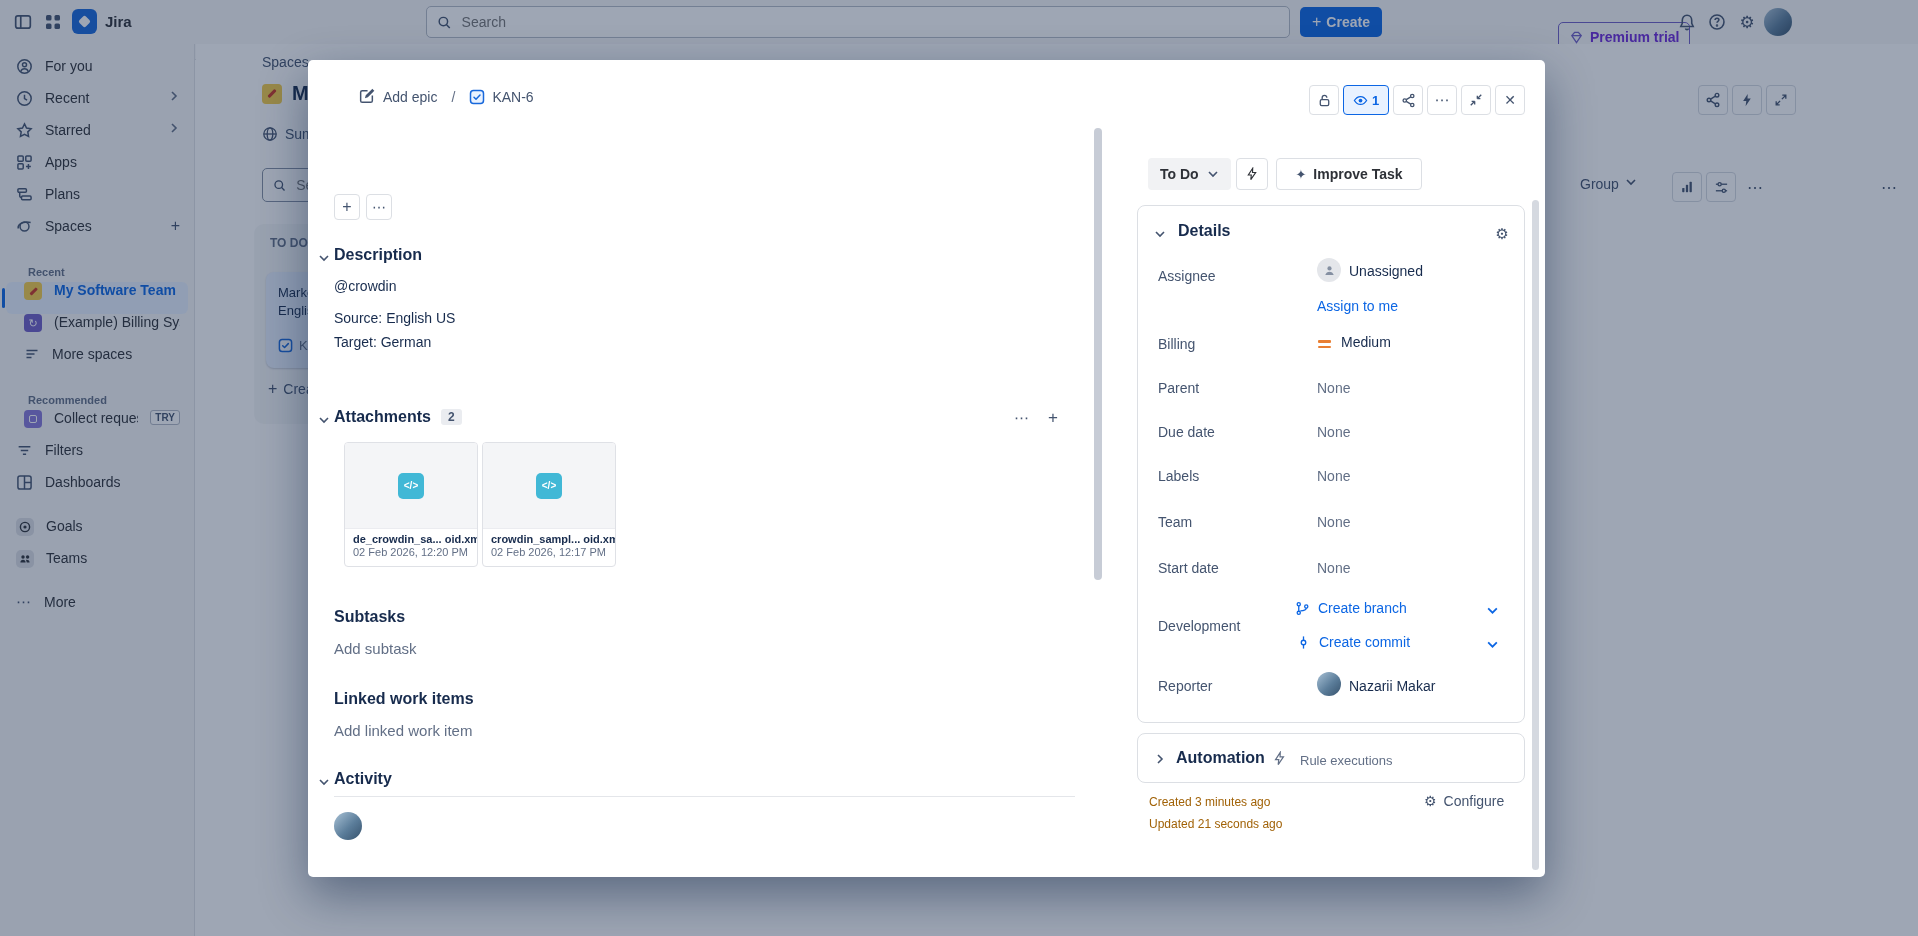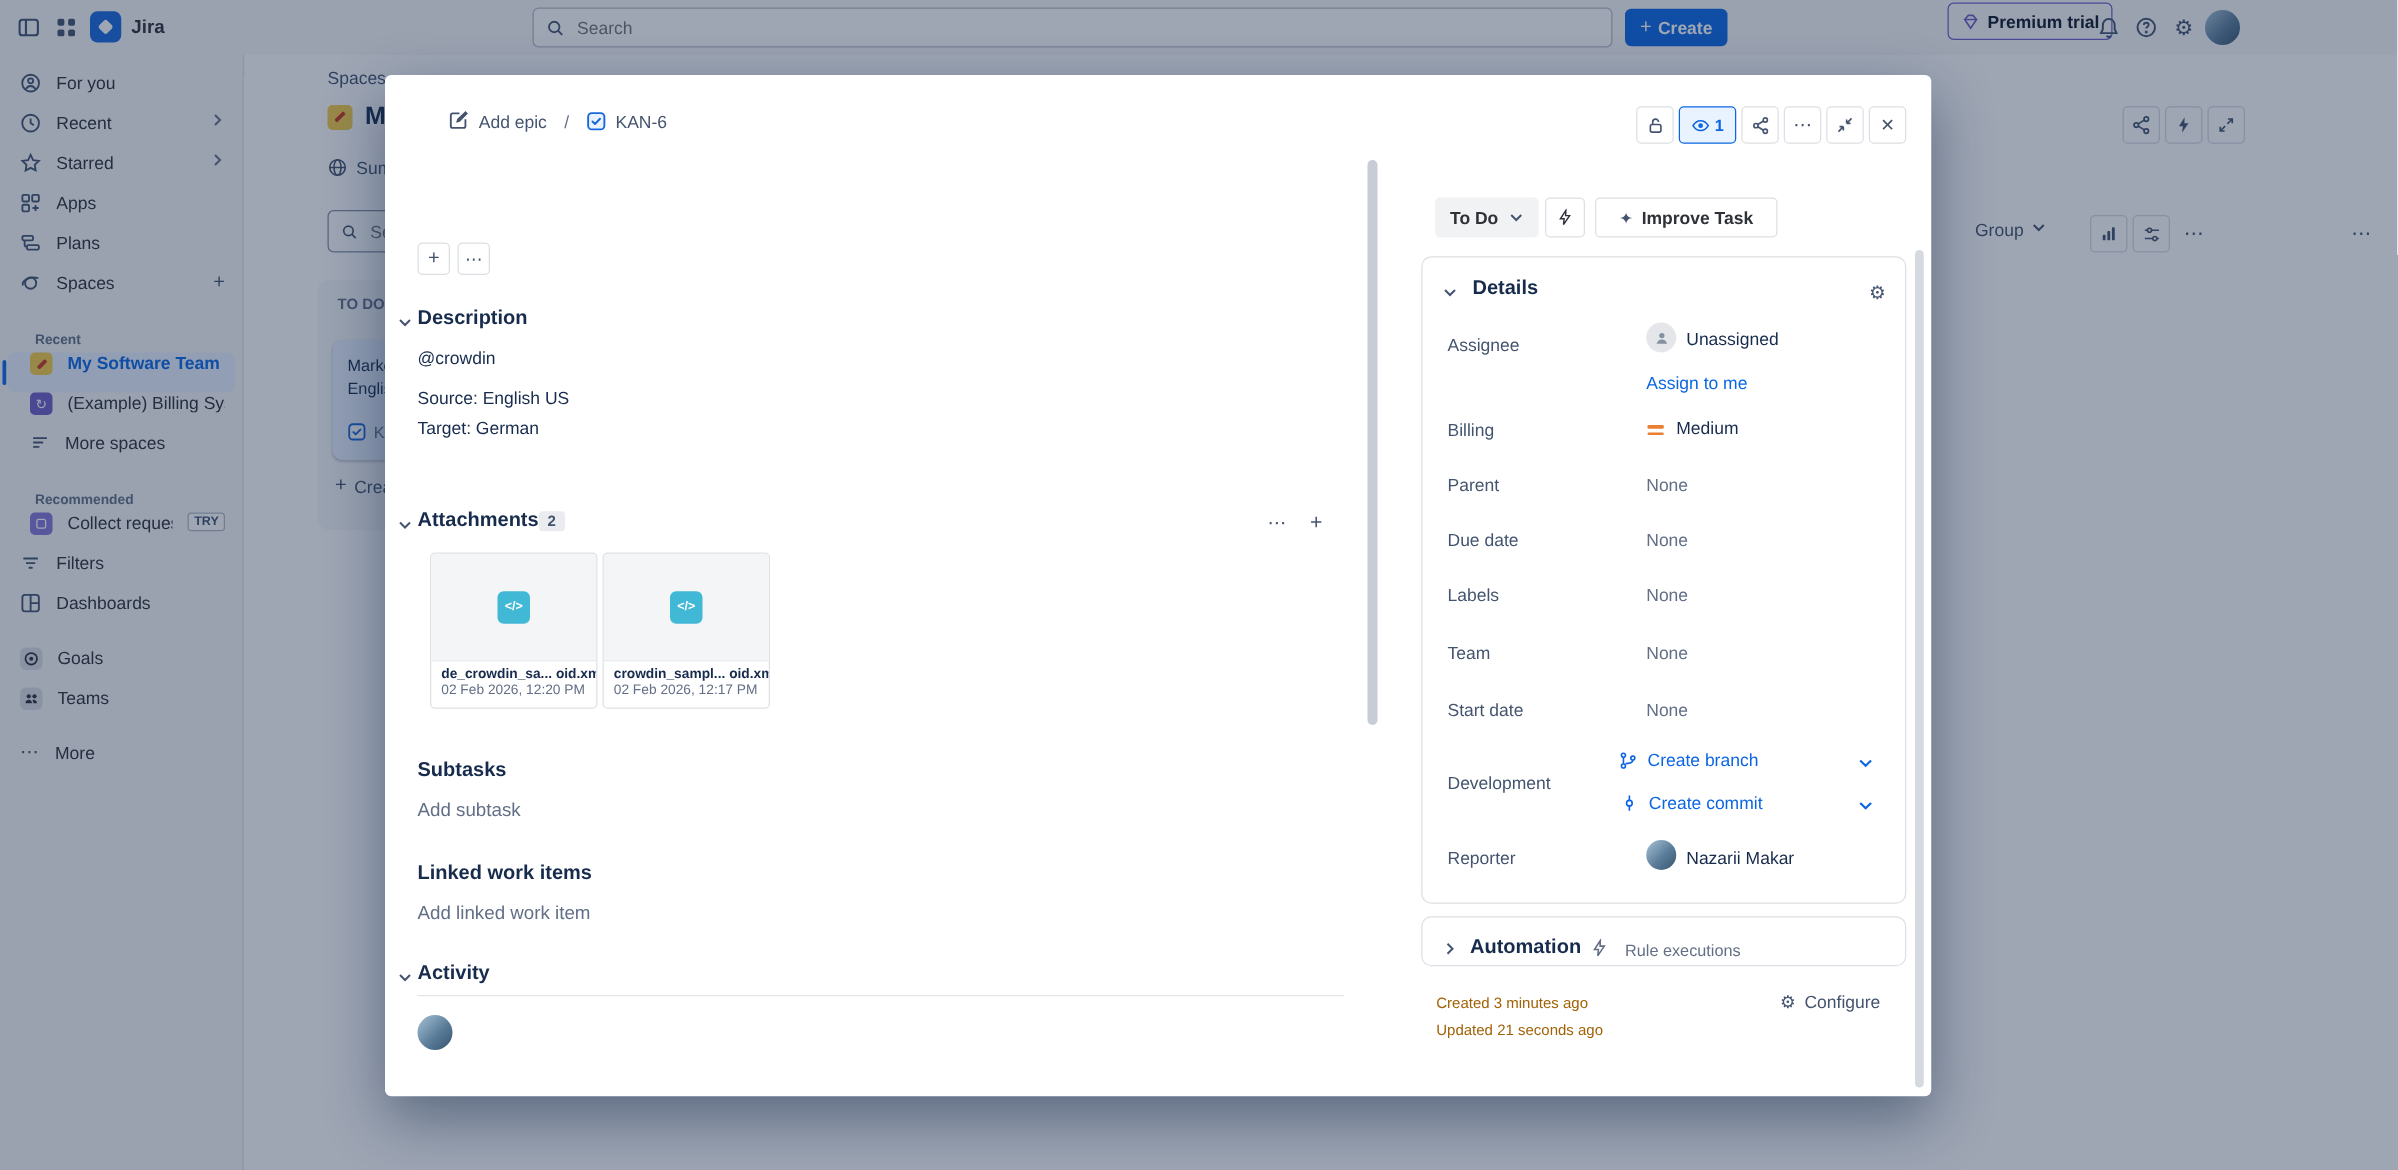--- a/index.html
+++ b/index.html
@@ -7,21 +7,21 @@
 body{width:1918px;height:936px;position:relative;overflow:hidden;background:#fff;font-family:"Liberation Sans",sans-serif;color:#172B4D}
 .abs{position:absolute}
 svg.ic{display:block}
 button{font-family:inherit}
 
 #topbar{position:absolute;left:0;top:0;width:1918px;height:60px;background:#F8F8F8;border-bottom:1px solid #E0E2E6;z-index:1}
 .tb-icbtn{position:absolute;width:30px;height:30px;top:7px;border:none;background:transparent;border-radius:4px;display:flex;align-items:center;justify-content:center;cursor:pointer;padding:0}
 #tb-search{position:absolute;left:426px;top:6px;width:864px;height:32px;border:1px solid #B6BCC6;border-radius:5px;background:#fff;display:flex;align-items:center;gap:8px;padding:0 10px}
 #tb-search input{border:none;outline:none;font-size:14px;color:#44546F;background:transparent;width:100%;font-family:inherit}
 #tb-create{position:absolute;left:1300px;top:7px;height:30px;padding:0 12px;background:#0C66E4;color:#fff;border:none;border-radius:5px;font-size:14px;font-weight:600;display:flex;align-items:center;gap:5px;cursor:pointer}
-#tb-premium{position:absolute;left:1558px;top:2px;height:30px;padding:0 10px;border:1px solid #6E5DC6;border-radius:5px;background:transparent;color:#0f172a;font-size:14px;font-weight:600;display:flex;align-items:center;gap:6px;cursor:pointer}
+#tb-premium{position:absolute;left:1558px;top:22px;height:30px;padding:0 10px;border:1px solid #6E5DC6;border-radius:5px;background:transparent;color:#6d28d9;font-size:14px;font-weight:600;display:flex;align-items:center;gap:6px;cursor:pointer}
 
 #sidebar{position:absolute;left:0;top:44px;width:195px;bottom:0;background:#F8F8F8;border-right:1px solid #E0E2E6;z-index:1;padding-top:14px}
 .sd-item{display:flex;align-items:flex-start;height:32px;margin:0 6px;padding:0 8px 0 10px;gap:12px;font-size:14px;color:#2E3137;border-radius:6px;cursor:pointer;position:relative}
 .sd-item .lbl{flex:1;white-space:nowrap;overflow:hidden}
 .sd-group{height:32px;display:flex;align-items:flex-end;padding:0 0 4px 28px;font-size:11px;font-weight:700;color:#626F86}
 .sd-sel{background:#E9F2FF;color:#0C66E4;font-weight:600}
 .sd-sel::before{content:"";position:absolute;left:-4px;top:6px;width:3px;height:20px;background:#0C66E4;border-radius:2px}
 .sq-ic{width:18px;height:18px;border-radius:4px;display:flex;align-items:center;justify-content:center;flex:none}
 .badge-try{font-size:10px;font-weight:700;color:#44546F;border:1px solid #B3B9C4;border-radius:3px;padding:1px 4px;background:#fff}
 .gap12{height:12px}
@@ -397,21 +397,21 @@
       <path d="M2 4l4 4 4-4"></path>
     </svg>
   <div class="abs sec-h" style="left:26px;top:186px">Description</div>
   <div class="abs" style="left:26px;top:218px;font-size:14px;color:#172B4D">@crowdin</div>
   <div class="abs" style="left:26px;top:250px;font-size:14px;color:#172B4D">Source: English US</div>
   <div class="abs" style="left:26px;top:274px;font-size:14px;color:#172B4D">Target: German</div>
 
   <svg class="abs ic" style="left:10px;top:354px" width="12" height="12" viewBox="0 0 12 12" fill="none" stroke="#44546F" stroke-width="1.6">
       <path d="M2 4l4 4 4-4"></path>
     </svg>
-  <div class="abs" style="left:26px;top:348px;display:flex;align-items:center;">
+  <div class="abs" style="left:26px;top:348px;display:flex;align-items:center;gap:10px">
     <span class="sec-h">Attachments</span>
     <span style="background:#EAECF0;border-radius:3px;padding:1px 7px;font-size:12px;font-weight:700;color:#44546F">2</span>
   </div>
   <button class="abs" style="left:700px;top:345px;width:26px;height:26px;border:none;background:transparent;cursor:pointer">
     <span style="color:#44546F;font-size:15px">⋯</span>
   </button>
   <button class="abs" style="left:732px;top:345px;width:26px;height:26px;border:none;background:transparent;cursor:pointer">
     <span style="color:#44546F;font-size:17px">+</span>
   </button>
 
@@ -526,21 +526,21 @@
     </div>
     <svg class="abs ic" style="left:348px;top:432px;cursor:pointer" width="13" height="13" viewBox="0 0 12 12" fill="none" stroke="#0C66E4" stroke-width="1.6">
         <path d="M2 4l4 4 4-4"></path>
       </svg>
 
     <div class="abs fld-lbl" style="left:20px;top:472px">Reporter</div>
     <div class="avatar abs" style="left:179px;top:466px;width:24px;height:24px"></div>
     <div class="abs fld-val" style="left:211px;top:472px">Nazarii Makar</div>
   </section>
 
-  <section class="sidecard" style="left:829px;top:673px;width:388px;height:40px">
+  <section class="sidecard" style="left:829px;top:673px;width:388px;height:50px">
     <svg class="abs ic" style="left:16px;top:19px" width="12" height="12" viewBox="0 0 12 12" fill="none" stroke="#44546F" stroke-width="1.6">
         <path d="M4 2l4 4-4 4"></path>
       </svg>
     <div class="abs sec-h" style="left:38px;top:15px">Automation</div>
     <svg class="abs ic" style="left:134px;top:17px" width="15" height="15" viewBox="0 0 16 16" fill="none" stroke="#626F86" stroke-width="1.3">
         <path d="M8.8 1.5 3.8 9.2h3.4L6.6 14.5l5.6-8.2H8.6z"></path>
       </svg>
     <div class="abs" style="left:162px;top:19px;font-size:13px;color:#626F86">Rule executions</div>
   </section>
 

